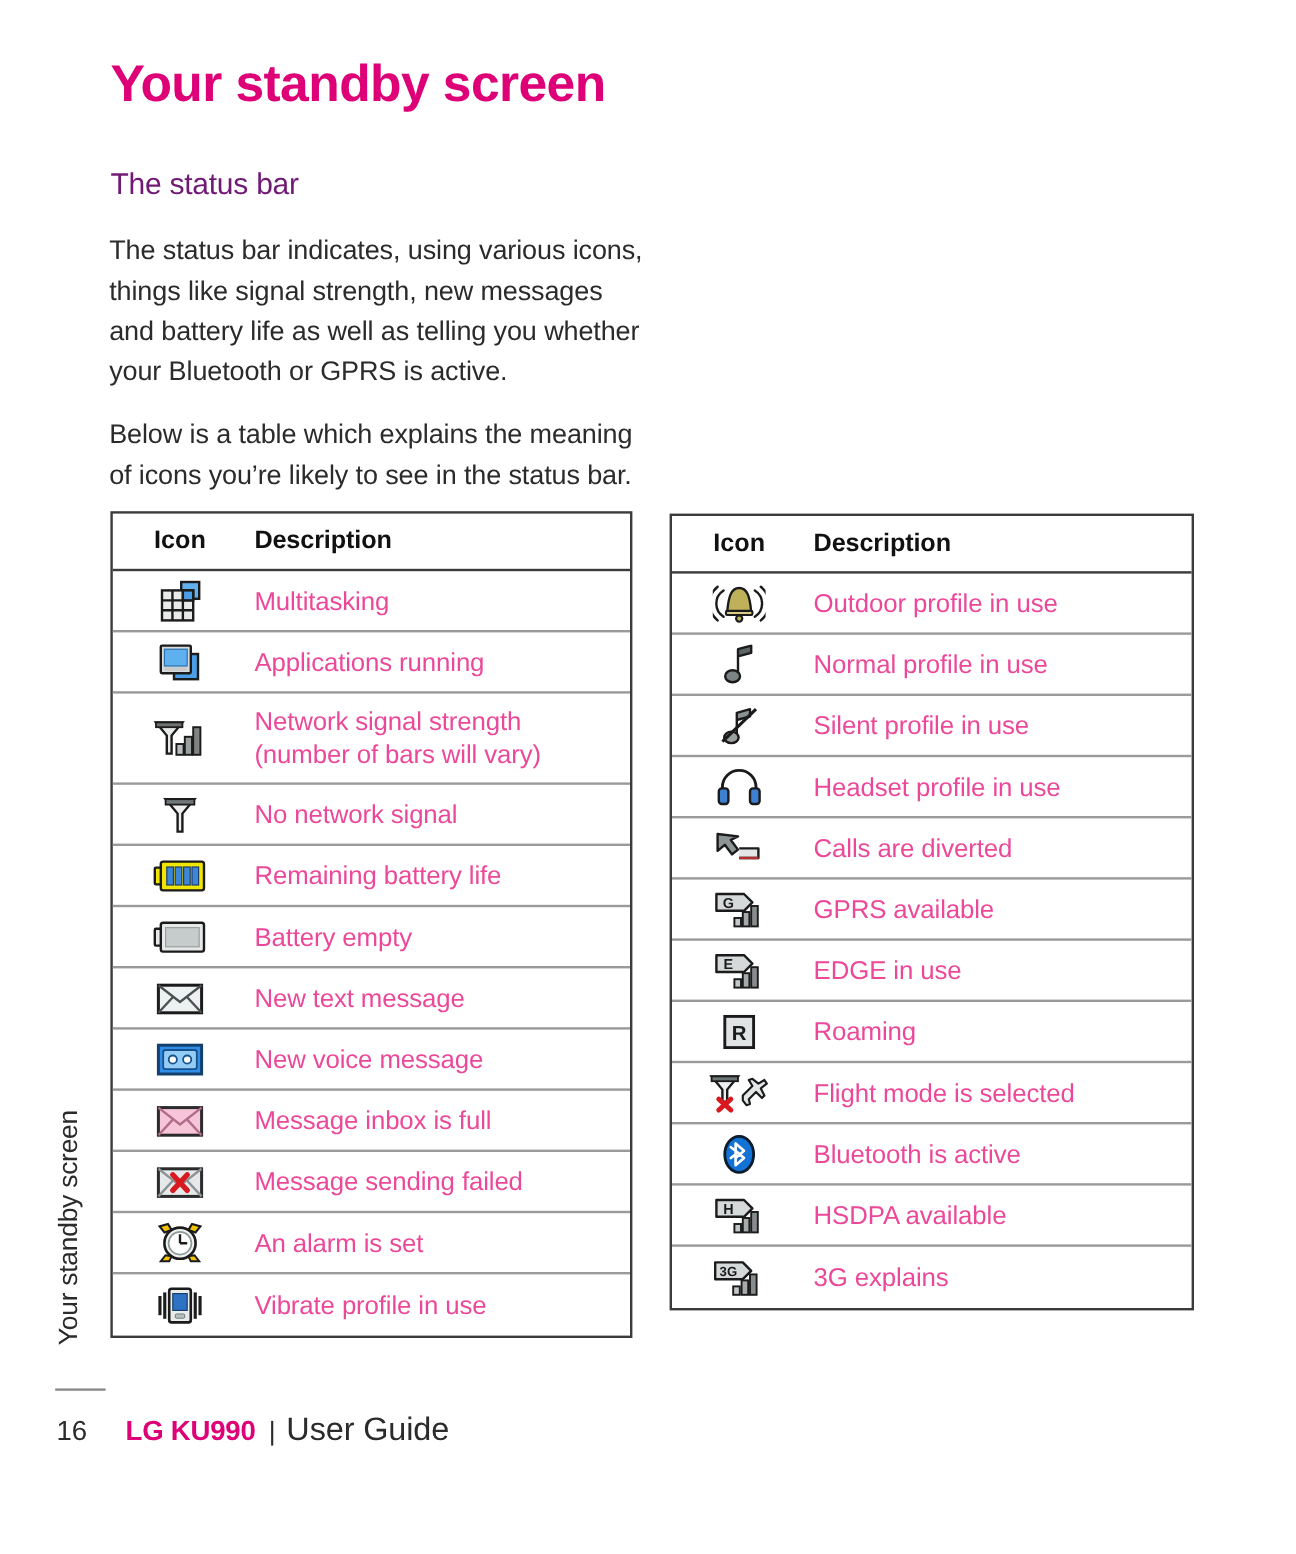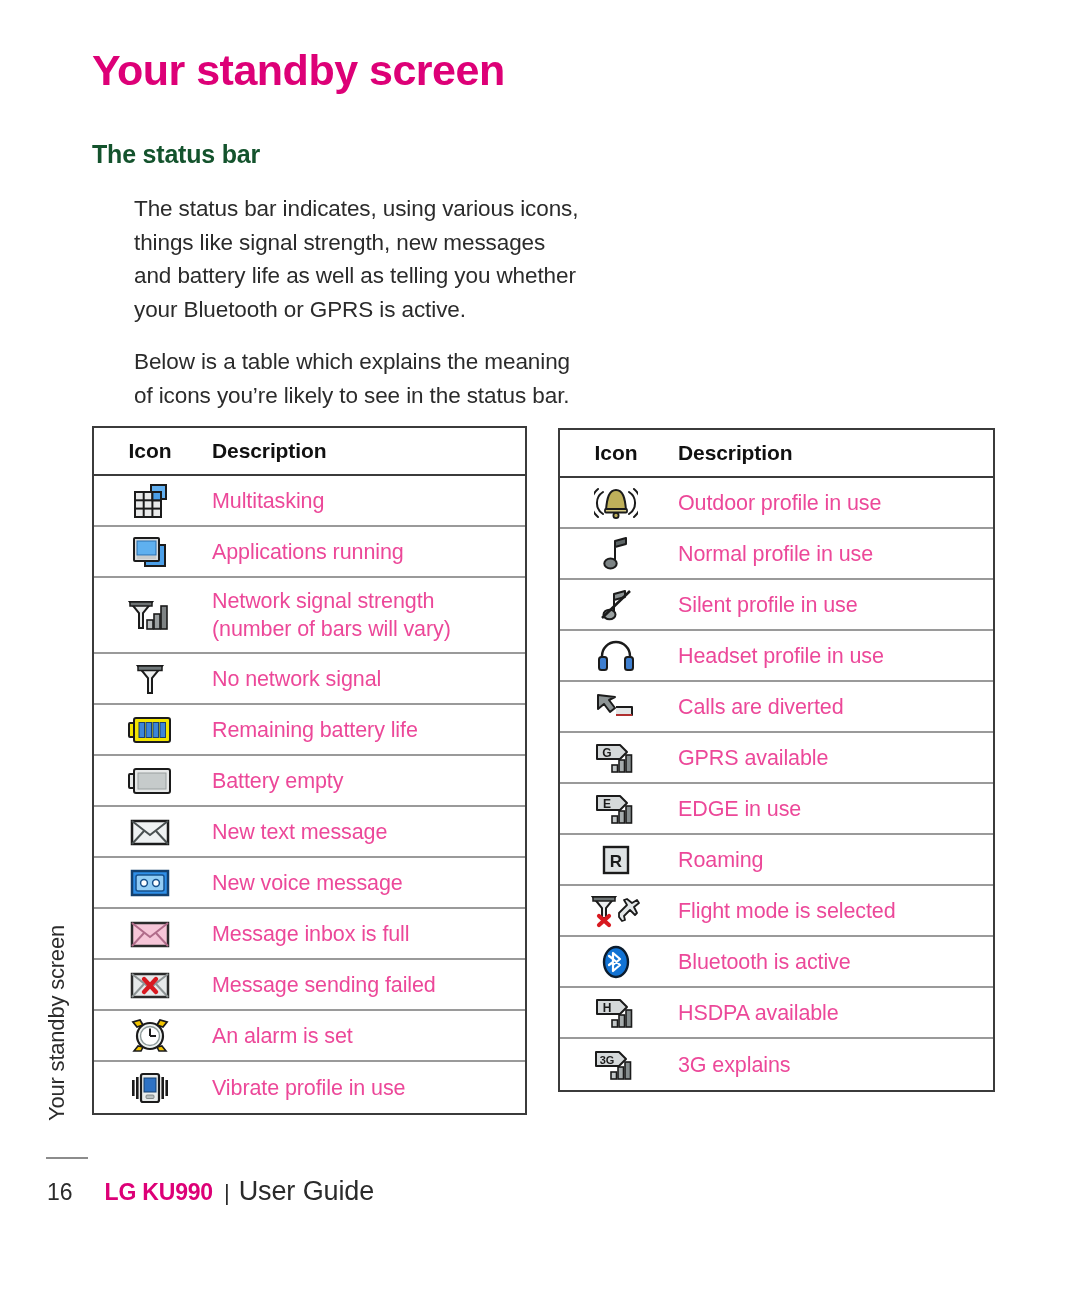--- a/index.html
+++ b/index.html
@@ -25,31 +25,30 @@
     font-weight: bold;
     letter-spacing: -0.5px;
     color: #dd0077;
     line-height: 1.05;
   }
 
   .section-title {
     position: absolute;
     left: 92px; top: 140px;
     font-size: 25px;
-    font-weight: bold;
+    font-weight: normal;
     letter-spacing: -0.2px;
-    color: #14532d;
+    color: #701a75;
   }
 
   
   .intro {
     position: absolute;
     left: 91px; top: 192px;
     width: 450px;
-    margin-left: 43px;
   }
   .intro p {
     margin: 0 0 19px 0;
     font-size: 22.5px;
     line-height: 33.5px;
     color: #2b2b2b;
     letter-spacing: -0.1px;
   }
 
   

